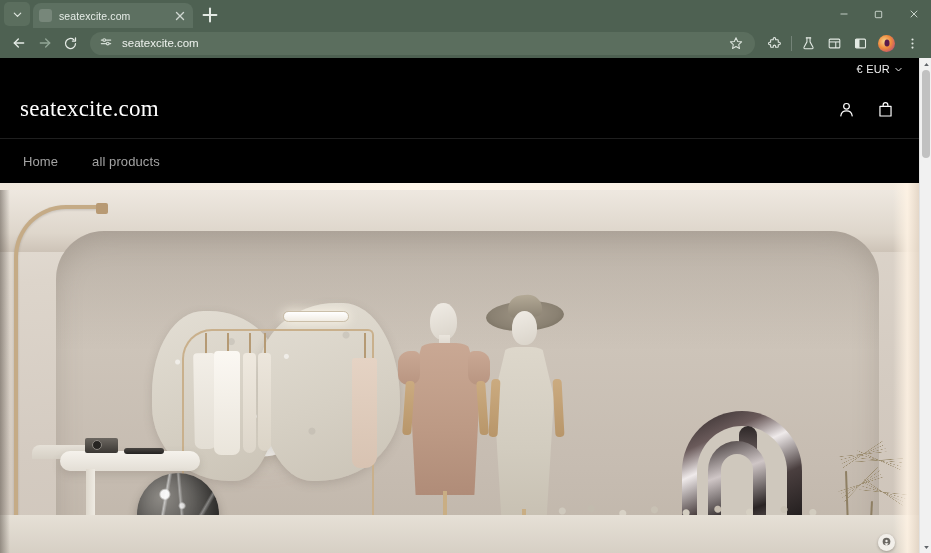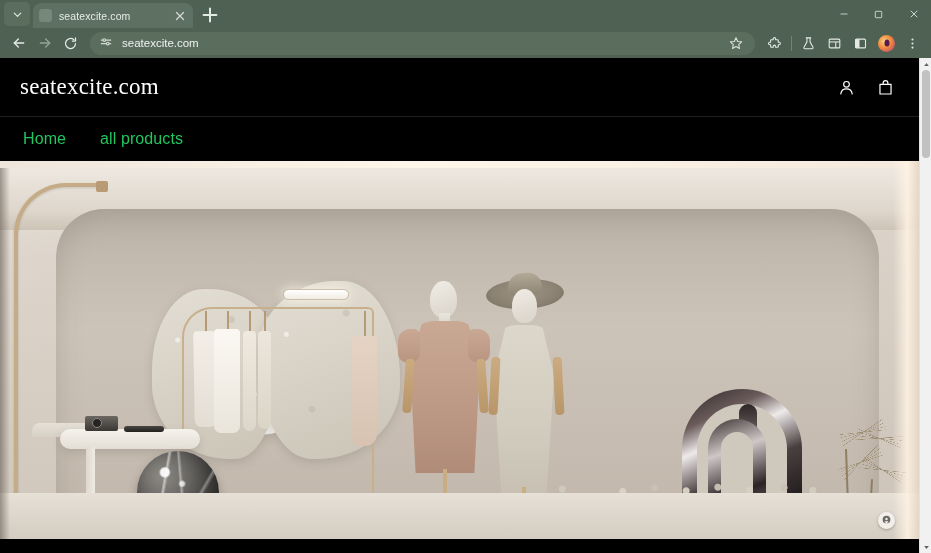--- a/index.html
+++ b/index.html
@@ -114,21 +114,21 @@
   }
   .header-icons { display: flex; align-items: center; gap: 20px; padding-right: 8px; }
   .hdr-icon { width: 19px; height: 19px; display: block; }
 
   .nav-divider { height: 1px; background: #1f1f1f; }
   .site-nav {
     height: 44px; display: flex; align-items: center;
     gap: 34px; padding-left: 23px; background: #000;
   }
   .nav-link {
-    color: #22c55e; font-size: 16px; letter-spacing: .1px;
+    color: #a3a3a3; font-size: 13px; letter-spacing: .1px;
     text-decoration: none;
   }
 
   
   .hero {
     position: relative; width: 919px; height: 378px; overflow: hidden;
     background: #cfc8bf;
   }
   .hero-inner { position: absolute; inset: 0; }
 
@@ -535,20 +535,28 @@
         <circle cx="12" cy="5.5" r="1.7"></circle>
         <circle cx="12" cy="12" r="1.7"></circle>
         <circle cx="12" cy="18.5" r="1.7"></circle>
       </svg>
     </div>
   </div>
 
   <div class="viewport">
     <div class="site">
 
+      <div class="currency-bar">
+        <div class="currency">
+          <span>€ EUR</span>
+          <svg class="chev" viewBox="0 0 24 24" fill="none" stroke="#f0f0f0" stroke-width="2.6" stroke-linecap="round" stroke-linejoin="round">
+            <polyline points="5,9 12,16 19,9"></polyline>
+          </svg>
+        </div>
+      </div>
 
       <div class="site-header">
         <div class="logo">seatexcite.com</div>
         <div class="header-icons">
           <svg class="hdr-icon" viewBox="0 0 24 24" fill="none" stroke="#ffffff" stroke-width="1.5" stroke-linecap="round" stroke-linejoin="round">
             <circle cx="12" cy="8" r="3.6"></circle>
             <path d="M4.8 20c.6-4 3.7-6.2 7.2-6.2S18.6 16 19.2 20"></path>
           </svg>
           <svg class="hdr-icon" viewBox="0 0 24 24" fill="none" stroke="#ffffff" stroke-width="1.5" stroke-linecap="round" stroke-linejoin="round">
             <path d="M5 8h14v12.2H5z"></path>

